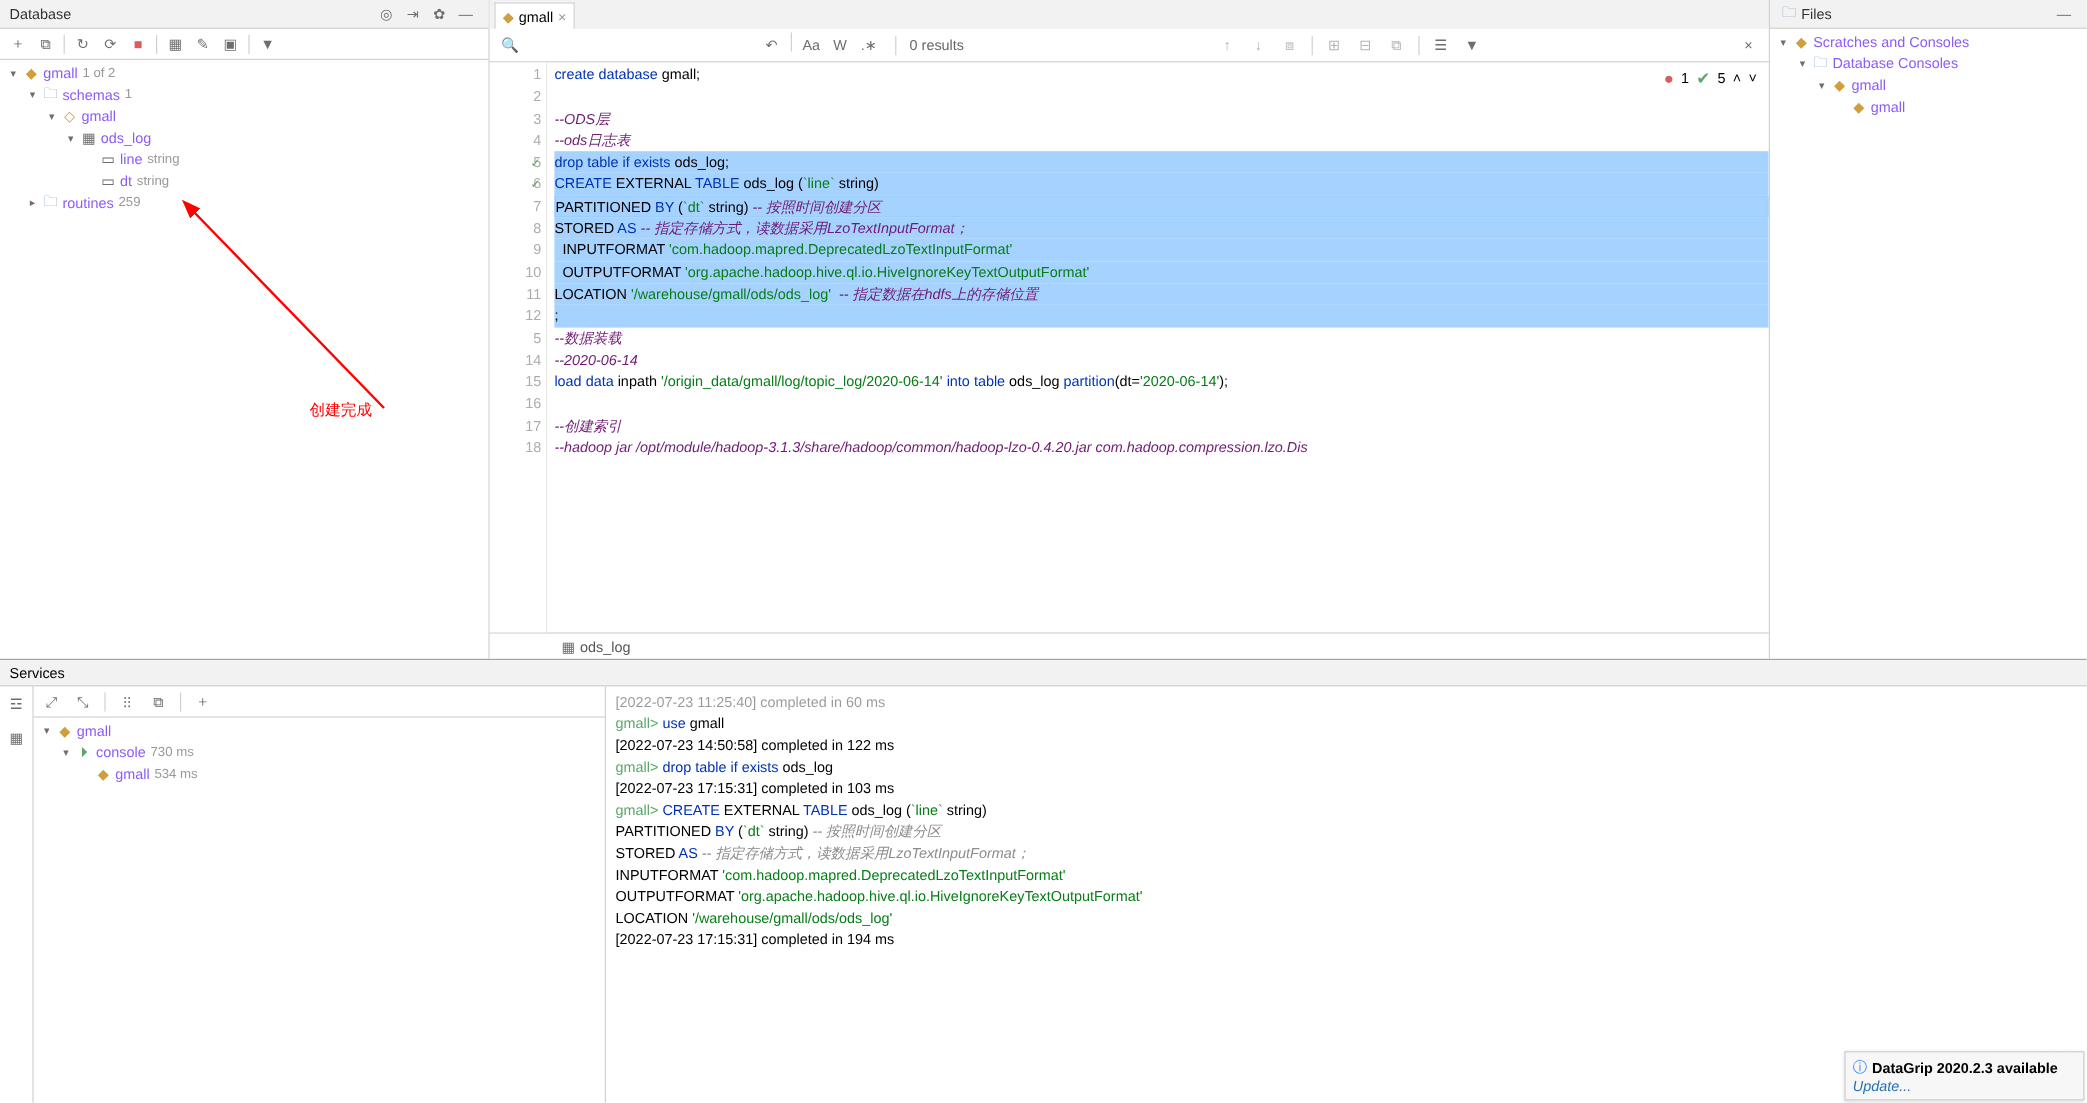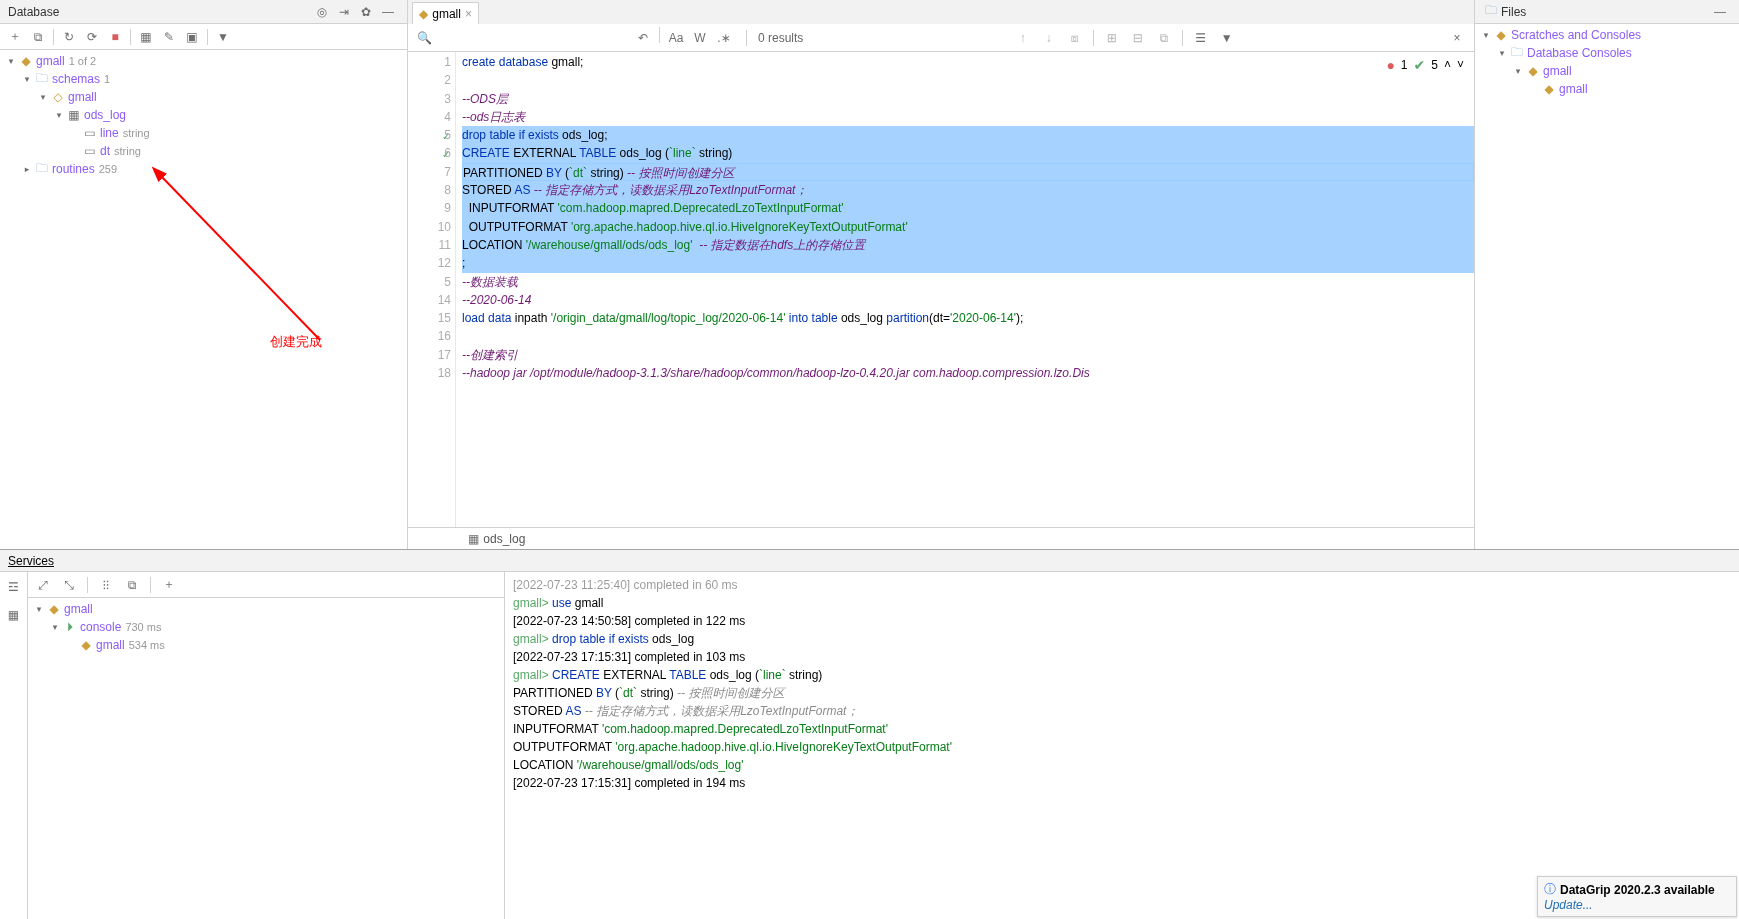--- a/index.html
+++ b/index.html
@@ -44,21 +44,21 @@
 .kw { color: #0033b3; }
 .str { color: #067d17; }
 .cm { color: #701a75; font-style: italic; }
 .highlight-box { border: 1px solid #99ccff; }
 .editor-status { position: absolute; top: 4px; right: 10px; display: flex; align-items: center; gap: 6px; font-size: 11px; }
 .err-dot { color: #db5c5c; font-size: 14px; }
 .ok-dot { color: #59a869; font-size: 14px; }
 .breadcrumb-bar { height: 22px; border-top: 1px solid #d1d1d1; padding-left: 60px; display: flex; align-items: center; color: #555; gap: 4px; }
 .files-panel { width: 265px; border-left: 1px solid #d1d1d1; display: flex; flex-direction: column; }
 .services-area { flex: 1; display: flex; flex-direction: column; min-height: 0; }
-.services-header { height: 22px; background: #f2f2f2; border-bottom: 1px solid #d1d1d1; padding: 0 8px; display: flex; align-items: center; text-decoration: underline; }
+.services-header { height: 22px; background: #f2f2f2; border-bottom: 1px solid #d1d1d1; padding: 0 8px; display: flex; align-items: center; }
 .services-body { flex: 1; display: flex; min-height: 0; }
 .services-left { width: 505px; border-right: 1px solid #d1d1d1; display: flex; }
 .services-gutter { width: 28px; border-right: 1px solid #d1d1d1; padding: 4px 2px; display: flex; flex-direction: column; gap: 6px; align-items: center; color: #6e6e6e; }
 .services-toolbar { height: 26px; border-bottom: 1px solid #d1d1d1; display: flex; align-items: center; padding: 0 4px; gap: 4px; }
 .services-tree-wrap { flex: 1; display: flex; flex-direction: column; }
 .services-output { flex: 1; padding: 4px 8px; line-height: 18px; overflow: auto; }
 .out-prompt { color: #59a869; }
 .out-kw { color: #0033b3; }
 .out-str { color: #067d17; }
 .out-cm { color: #8c8c8c; font-style: italic; }
@@ -154,21 +154,21 @@
         <span class="tree-muted">259</span>
       </div>
       <svg class="arrow-svg" style="left:140px;top:110px;width:200px;height:200px">
         <defs>
             <marker id="ah" markerWidth="10" markerHeight="10" refX="2" refY="3" orient="auto">
               <path d="M0,0 L0,6 L8,3 z" fill="#ff0000"></path>
             </marker>
           </defs>
         <line x1="180" y1="180" x2="20" y2="15" stroke="#ff0000" stroke-width="2" marker-end="url(#ah)"></line>
       </svg>
-      <div class="annotation" style="left:270px;top:283px;">创建完成</div>
+      <div class="annotation" style="left:258px;top:283px;">创建完成</div>
     </div>
   </div>
 
   <div class="editor-area">
     <div class="tab-bar">
       <div class="tab">
         <span class="db-ico">◆</span>
         <span>gmall</span>
         <span class="close">×</span>
       </div>

